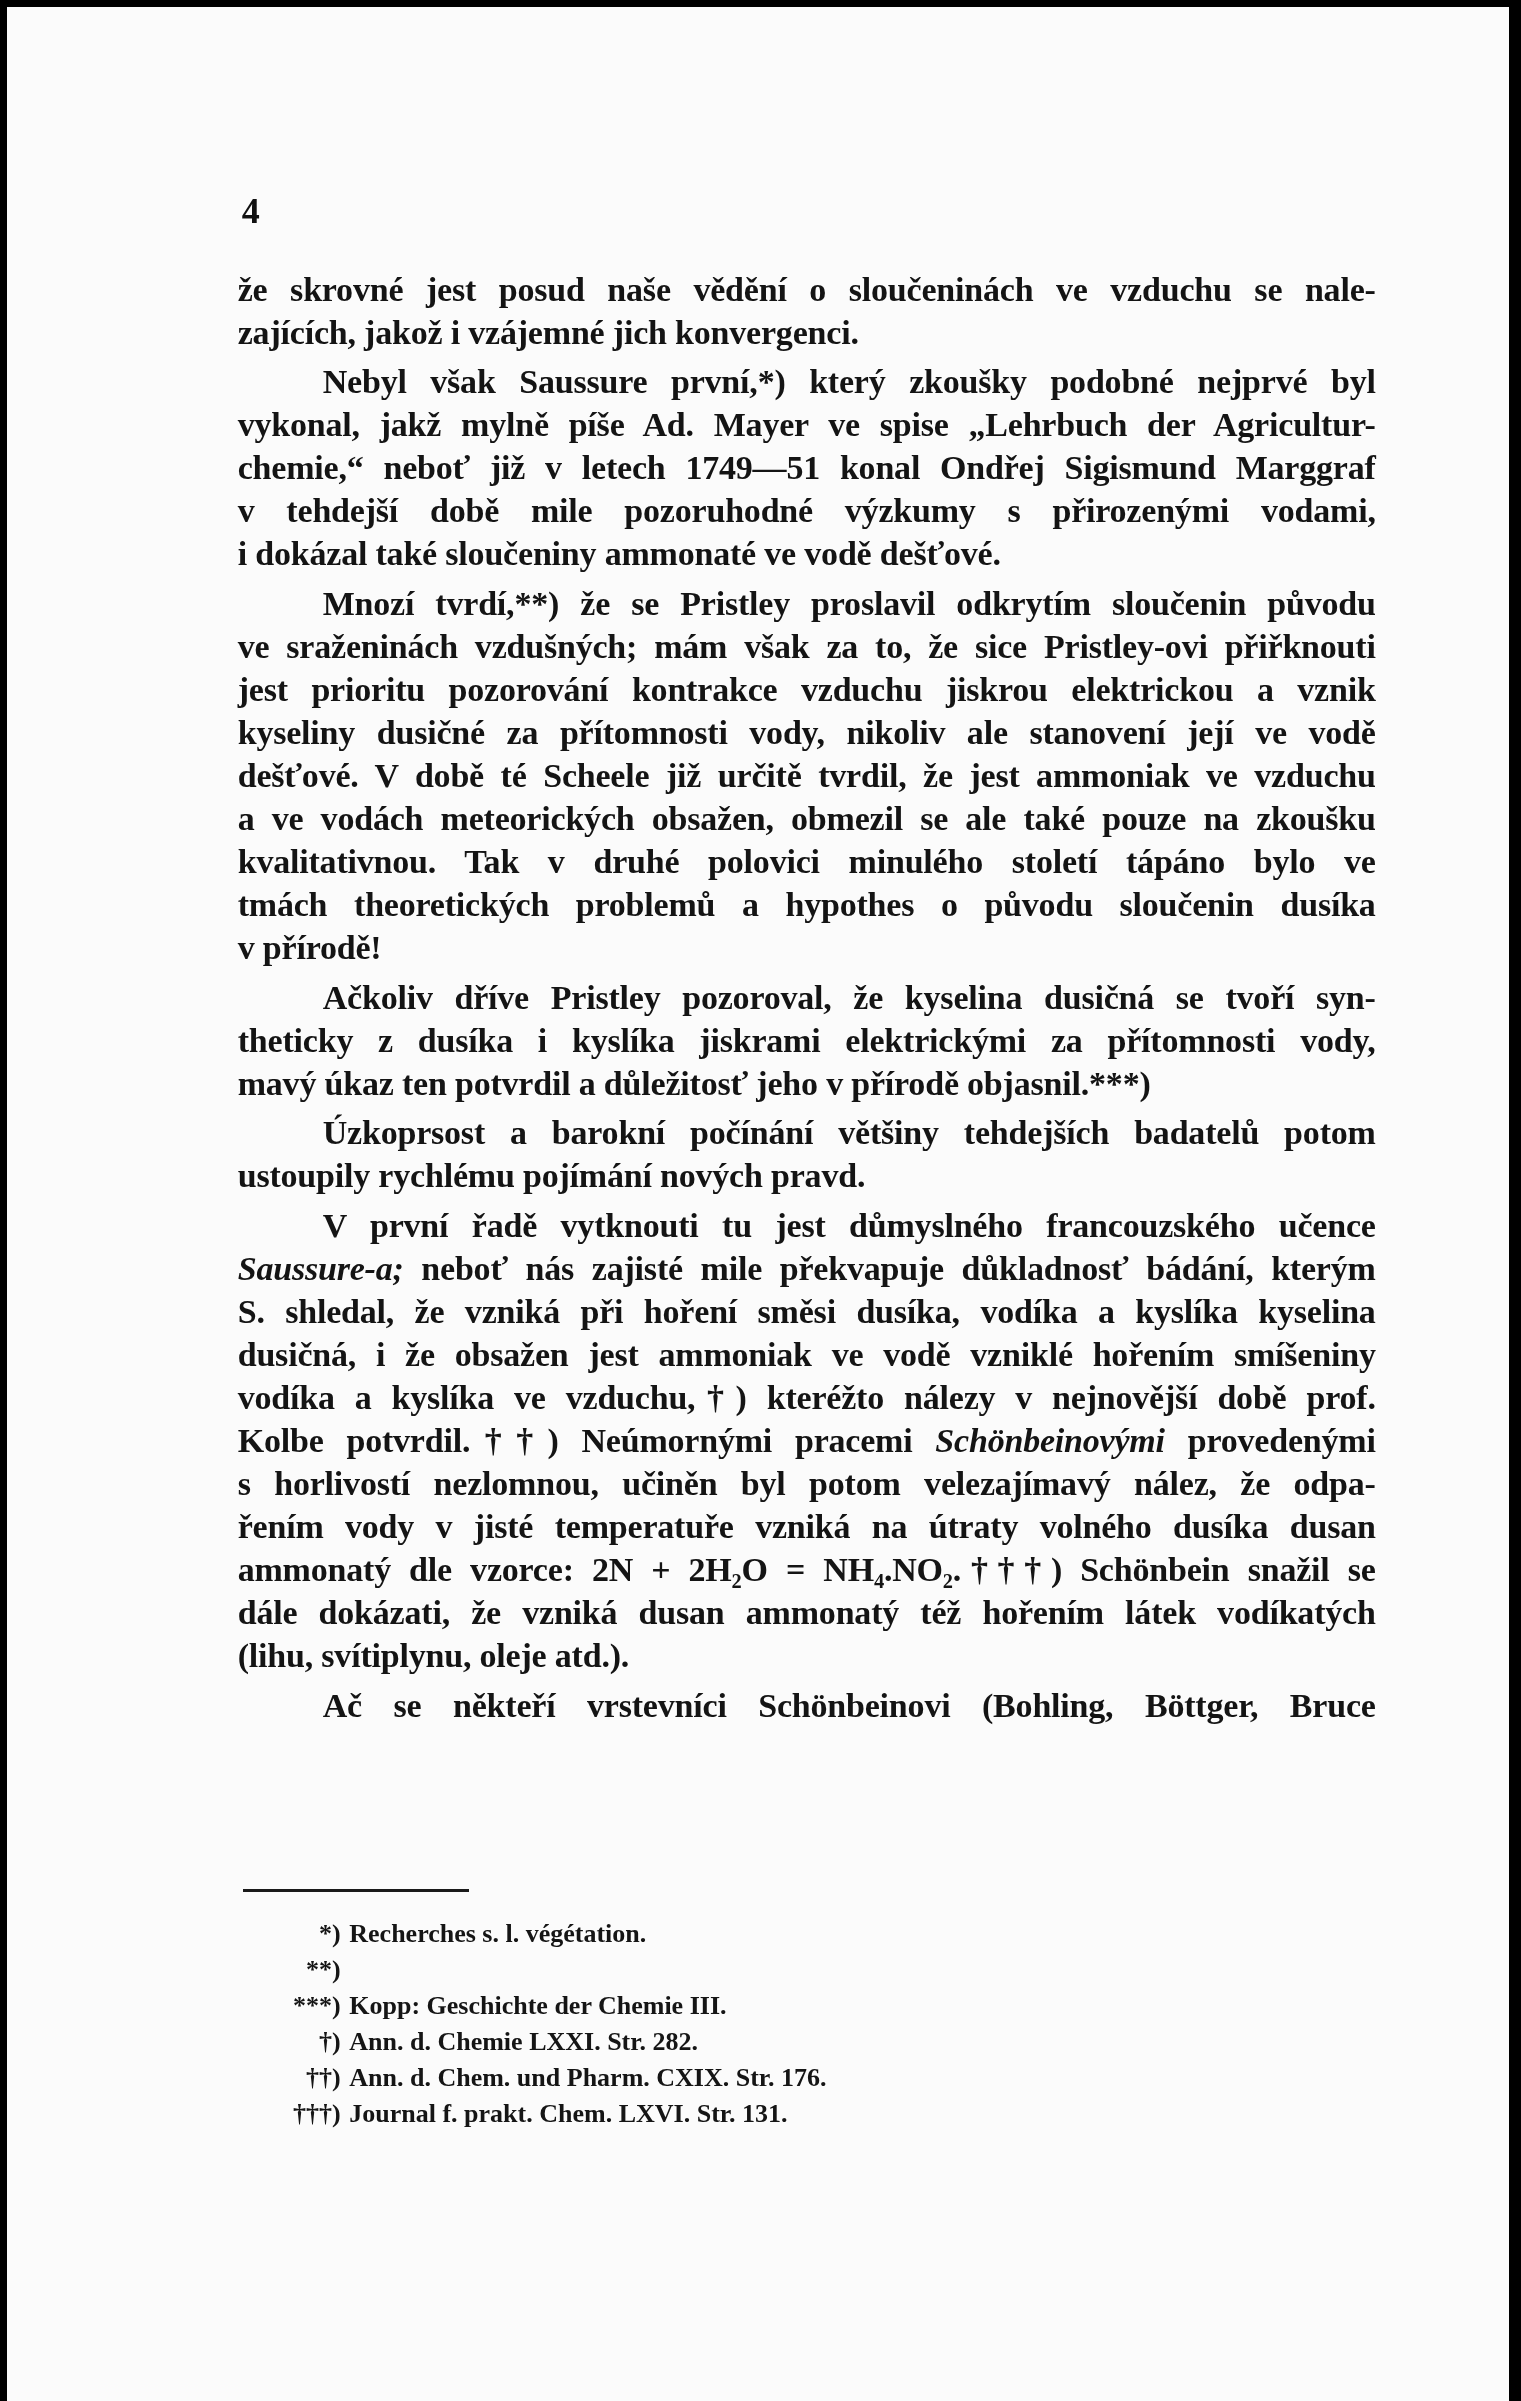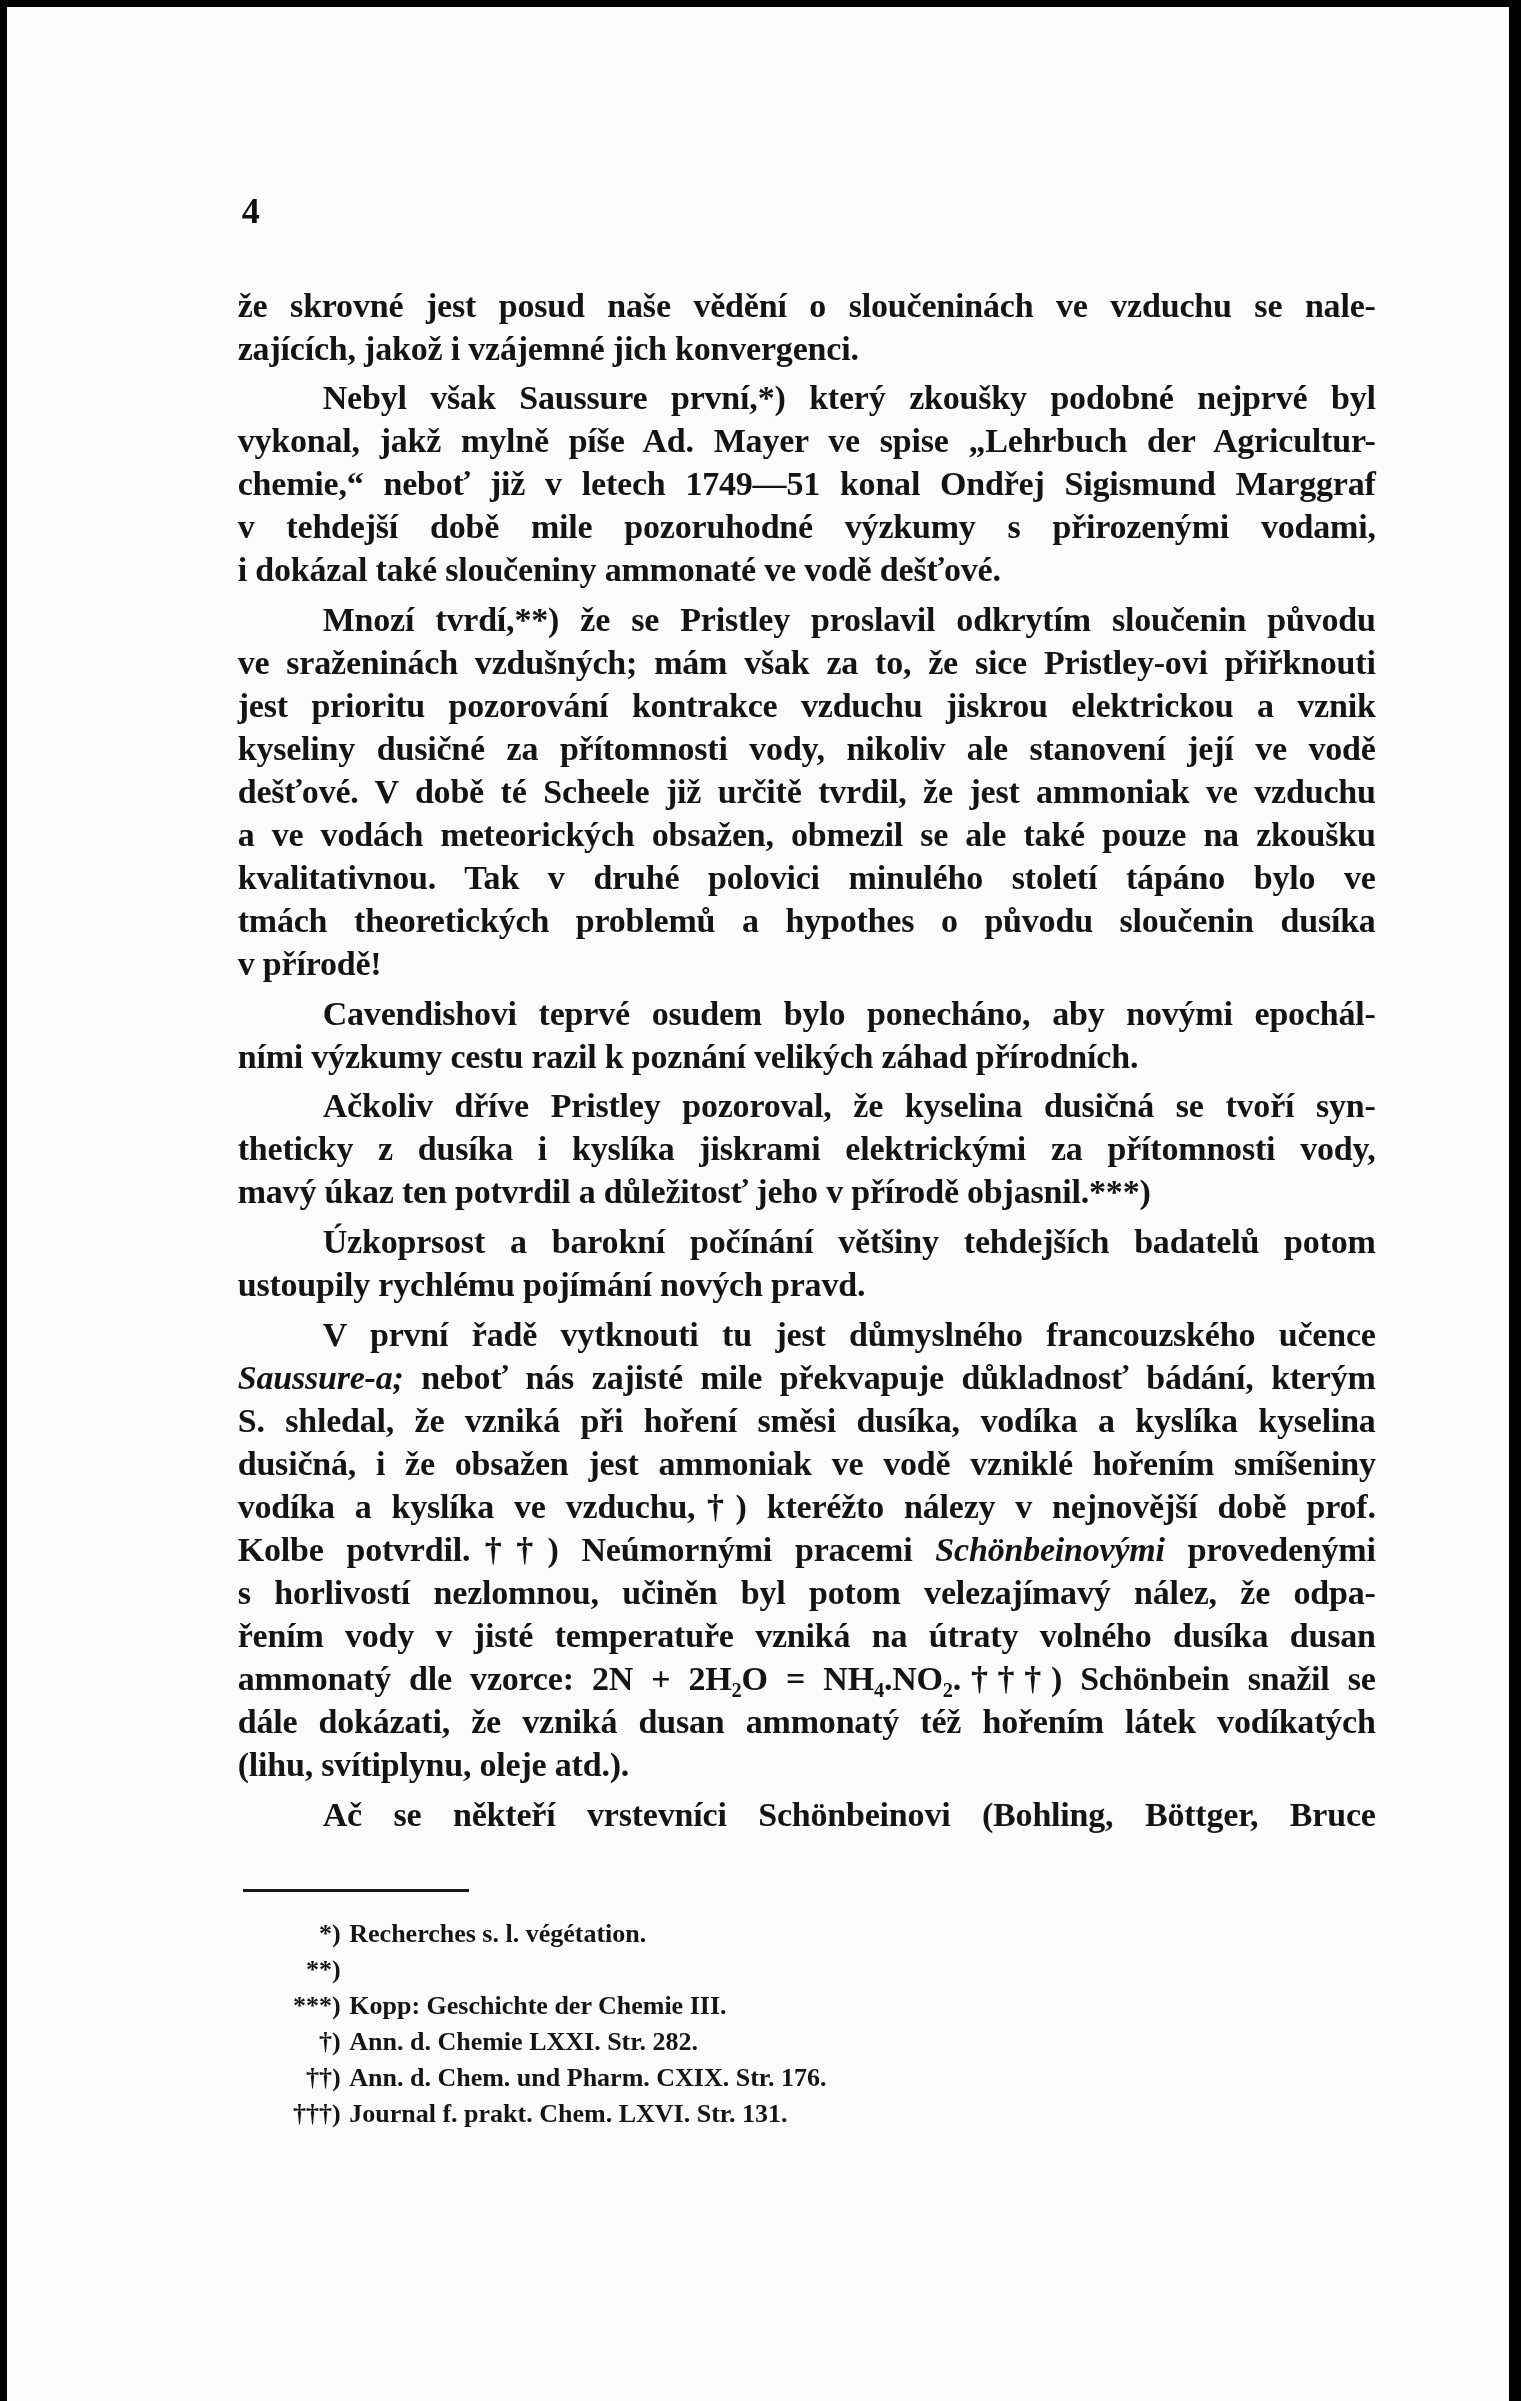--- a/index.html
+++ b/index.html
@@ -10,21 +10,21 @@
   .sheet {
     position: absolute; left: 6.7px; top: 6.7px; right: 13.4px; bottom: 10.6px;
     background: #fbfbfb;
   }
   .page-number {
     position: absolute; left: 235px; top: 183px;
     font-family: "Liberation Serif", "DejaVu Serif", serif;
     font-size: 36px; font-weight: bold; color: #111;
   }
   .body-text {
-    position: absolute; left: 231px; top: 277px; width: 1138px;
+    position: absolute; left: 231px; top: 261px; width: 1138px;
     font-family: "Liberation Serif", "DejaVu Serif", serif;
     font-size: 34px; font-weight: bold; color: #141414;
     line-height: 43px;
   }
   .para { margin: 0 0 6.7px 0; }
   .line {
     display: block; text-align: justify; text-align-last: justify;
     white-space: nowrap; height: 43px; overflow: visible;
     letter-spacing: -0.2px;
   }
@@ -65,24 +65,20 @@
       <div class="para">
         <span class="line indent">Mnozí tvrdí,**) že se Pristley proslavil odkrytím sloučenin původu</span>
         <span class="line">ve sraženinách vzdušných; mám však za to, že sice Pristley-ovi přiřknouti</span>
         <span class="line">jest prioritu pozorování kontrakce vzduchu jiskrou elektrickou a vznik</span>
         <span class="line">kyseliny dusičné za přítomnosti vody, nikoliv ale stanovení její ve vodě</span>
         <span class="line">dešťové. V době té Scheele již určitě tvrdil, že jest ammoniak ve vzduchu</span>
         <span class="line">a ve vodách meteorických obsažen, obmezil se ale také pouze na zkoušku</span>
         <span class="line">kvalitativnou. Tak v druhé polovici minulého století tápáno bylo ve</span>
         <span class="line">tmách theoretických problemů a hypothes o původu sloučenin dusíka</span>
         <span class="line last">v přírodě!</span>
-      </div>
-      <div class="para">
-        <span class="line indent">Cavendishovi teprvé osudem bylo ponecháno, aby novými epochál-</span>
-        <span class="line last">ními výzkumy cestu razil k poznání velikých záhad přírodních.</span>
       </div>
       <div class="para">
         <span class="line indent">Ačkoliv dříve Pristley pozoroval, že kyselina dusičná se tvoří syn-</span>
         <span class="line">theticky z dusíka i kyslíka jiskrami elektrickými za přítomnosti vody,</span>
         <span class="line last">mavý úkaz ten potvrdil a důležitosť jeho v přírodě objasnil.***)</span>
       </div>
       <div class="para">
         <span class="line indent">Úzkoprsost a barokní počínání většiny tehdejších badatelů potom</span>
         <span class="line last">ustoupily rychlému pojímání nových pravd.</span>
       </div>

